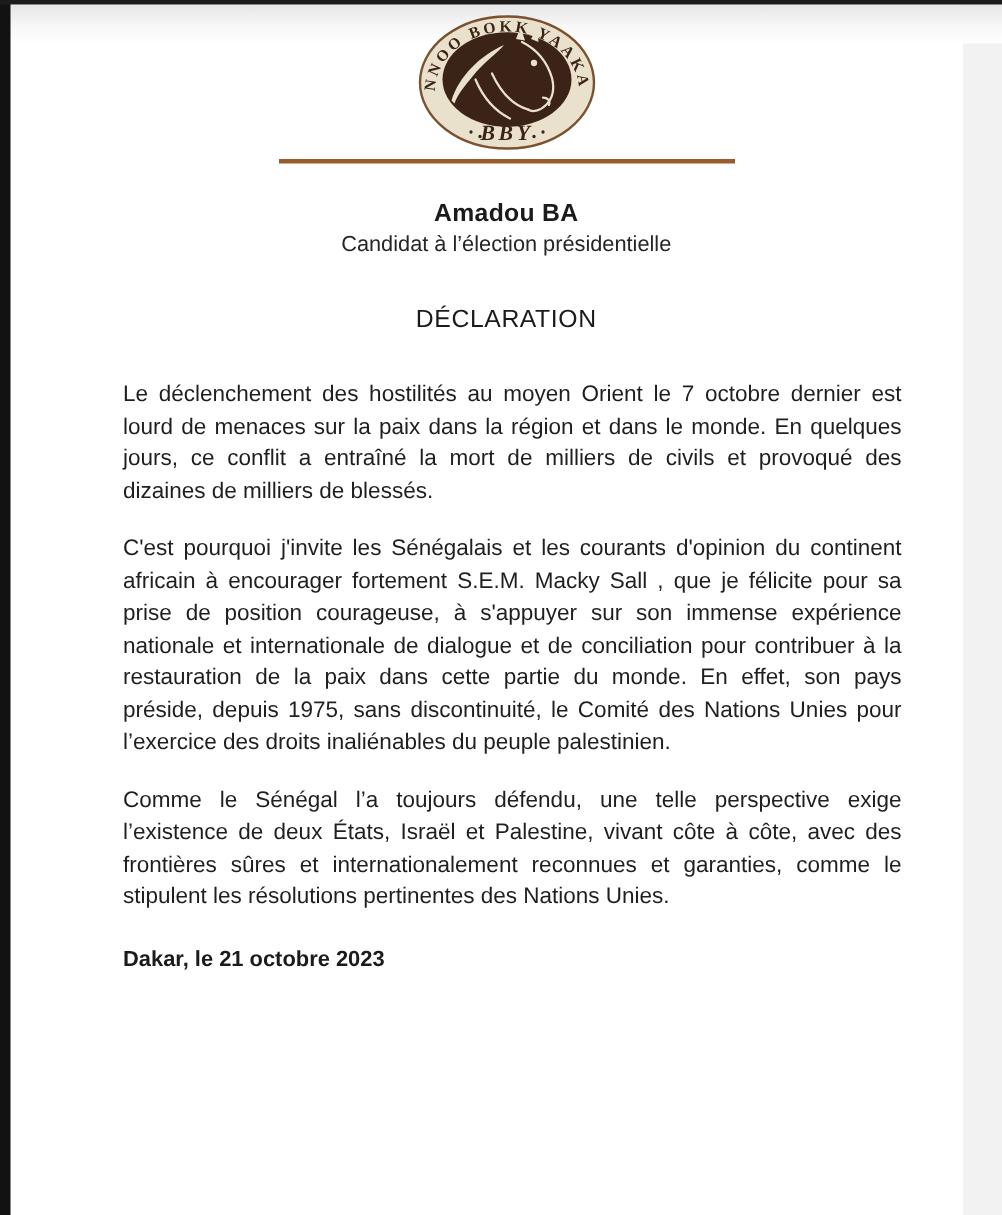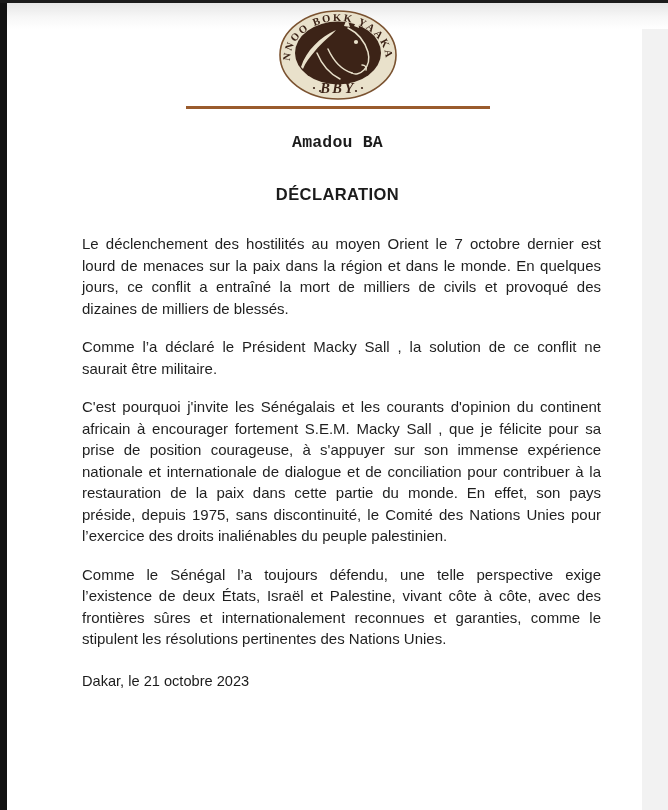--- a/index.html
+++ b/index.html
@@ -85,34 +85,33 @@
     margin: 5px auto 0 auto;
     background: #9a5b2d;
   }
 
   .org-name {
     margin-top: 24px;
     font-size: 16.5px;
     font-weight: bold;
     color: #1b1b1b;
     letter-spacing: 0.2px;
-    font-family: Liberation Mono, monospace;
   }
   .org-sub {
     margin-top: 3px;
     font-size: 14.5px;
     font-weight: normal;
     color: #262626;
   }
 
   .doc-title {
     margin-top: 33px;
     text-align: center;
     font-size: 16.5px;
-    font-weight: bold;
+    font-weight: normal;
     color: #1b1b1b;
     letter-spacing: 0.4px;
   }
   .body-inner {
     width: 519px;
     margin-left: 75px;
   }
 
   p.para {
     margin: 0 0 17px 0;
@@ -125,21 +124,21 @@
   }
   p.para:first-of-type { margin-top: 29px; }
 
   .sig-block {
     margin-left: 75px;
     width: 519px;
   }
   .sig-date {
     margin-top: 23px;
     font-size: 14.6px;
-    font-weight: normal;
+    font-weight: bold;
     color: #1b1b1b;
   }
 </style>
 </head>
 <body>
 
 <div class="page-edge-right"></div>
 <div class="top-shadow"></div>
 <div class="page-edge-left"></div>
 <div class="page-edge-top"></div>
@@ -189,27 +188,27 @@
         <circle cx="44" cy="79" r="1.1" fill="#3C2317"></circle>
         <circle cx="50" cy="82" r="1.1" fill="#3C2317"></circle>
         <circle cx="86" cy="82" r="1.1" fill="#3C2317"></circle>
         <circle cx="92" cy="79" r="1.1" fill="#3C2317"></circle>
       </svg>
     </div>
 
     <div class="rule"></div>
 
     <div class="org-name">Amadou BA</div>
+    <div class="org-sub">Candidat à l’élection présidentielle</div>
   </div>
 
   <div class="doc-title">DÉCLARATION</div>
 
   <div class="body-inner">
     <p class="para">Le déclenchement des hostilités au moyen Orient le 7 octobre dernier est lourd de menaces sur la paix dans la région et dans le monde. En quelques jours, ce conflit a entraîné la mort de milliers de civils et provoqué des dizaines de milliers de blessés.</p>
-    <p class="para">Comme l’a déclaré le Président Macky Sall , la solution de ce conflit ne saurait être militaire.</p>
     <p class="para">C'est pourquoi j'invite les Sénégalais et les courants d'opinion du continent africain à encourager fortement S.E.M. Macky Sall , que je félicite pour sa prise de position courageuse, à s'appuyer sur son immense expérience nationale et internationale de dialogue et de conciliation pour contribuer à la restauration de la paix dans cette partie du monde. En effet, son pays préside, depuis 1975, sans discontinuité, le Comité des Nations Unies pour l’exercice des droits inaliénables du peuple palestinien.</p>
     <p class="para">Comme le Sénégal l’a toujours défendu, une telle perspective exige l’existence de deux États, Israël et Palestine, vivant côte à côte, avec des frontières sûres et internationalement reconnues et garanties, comme le stipulent les résolutions pertinentes des Nations Unies.</p>
   </div>
 
   <div class="sig-block">
     <div class="sig-date">Dakar, le 21 octobre 2023</div>
 
   </div>
 
 </div>

